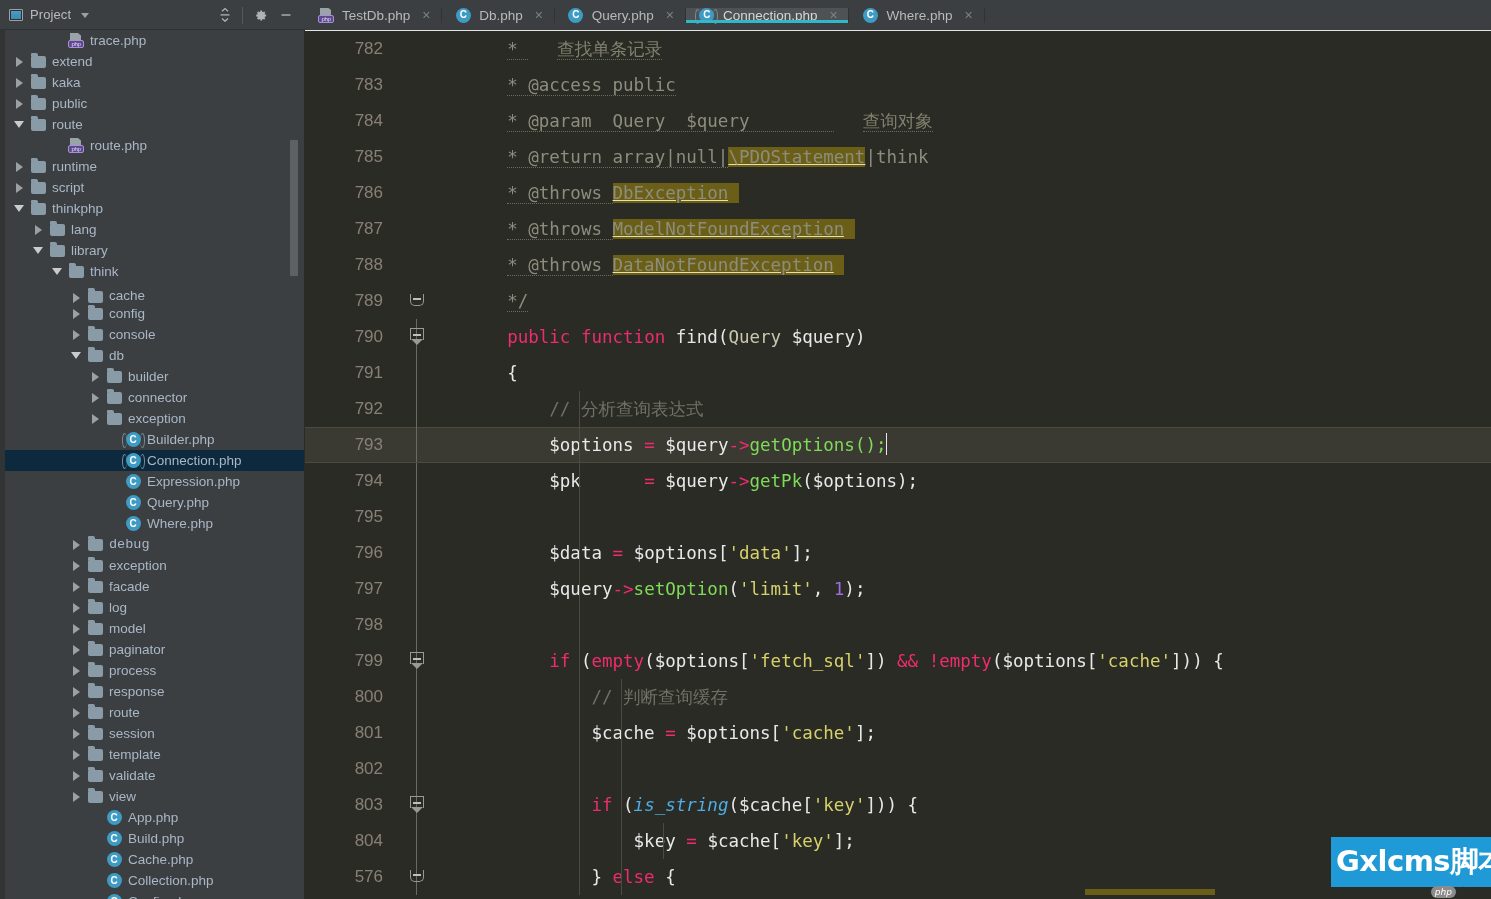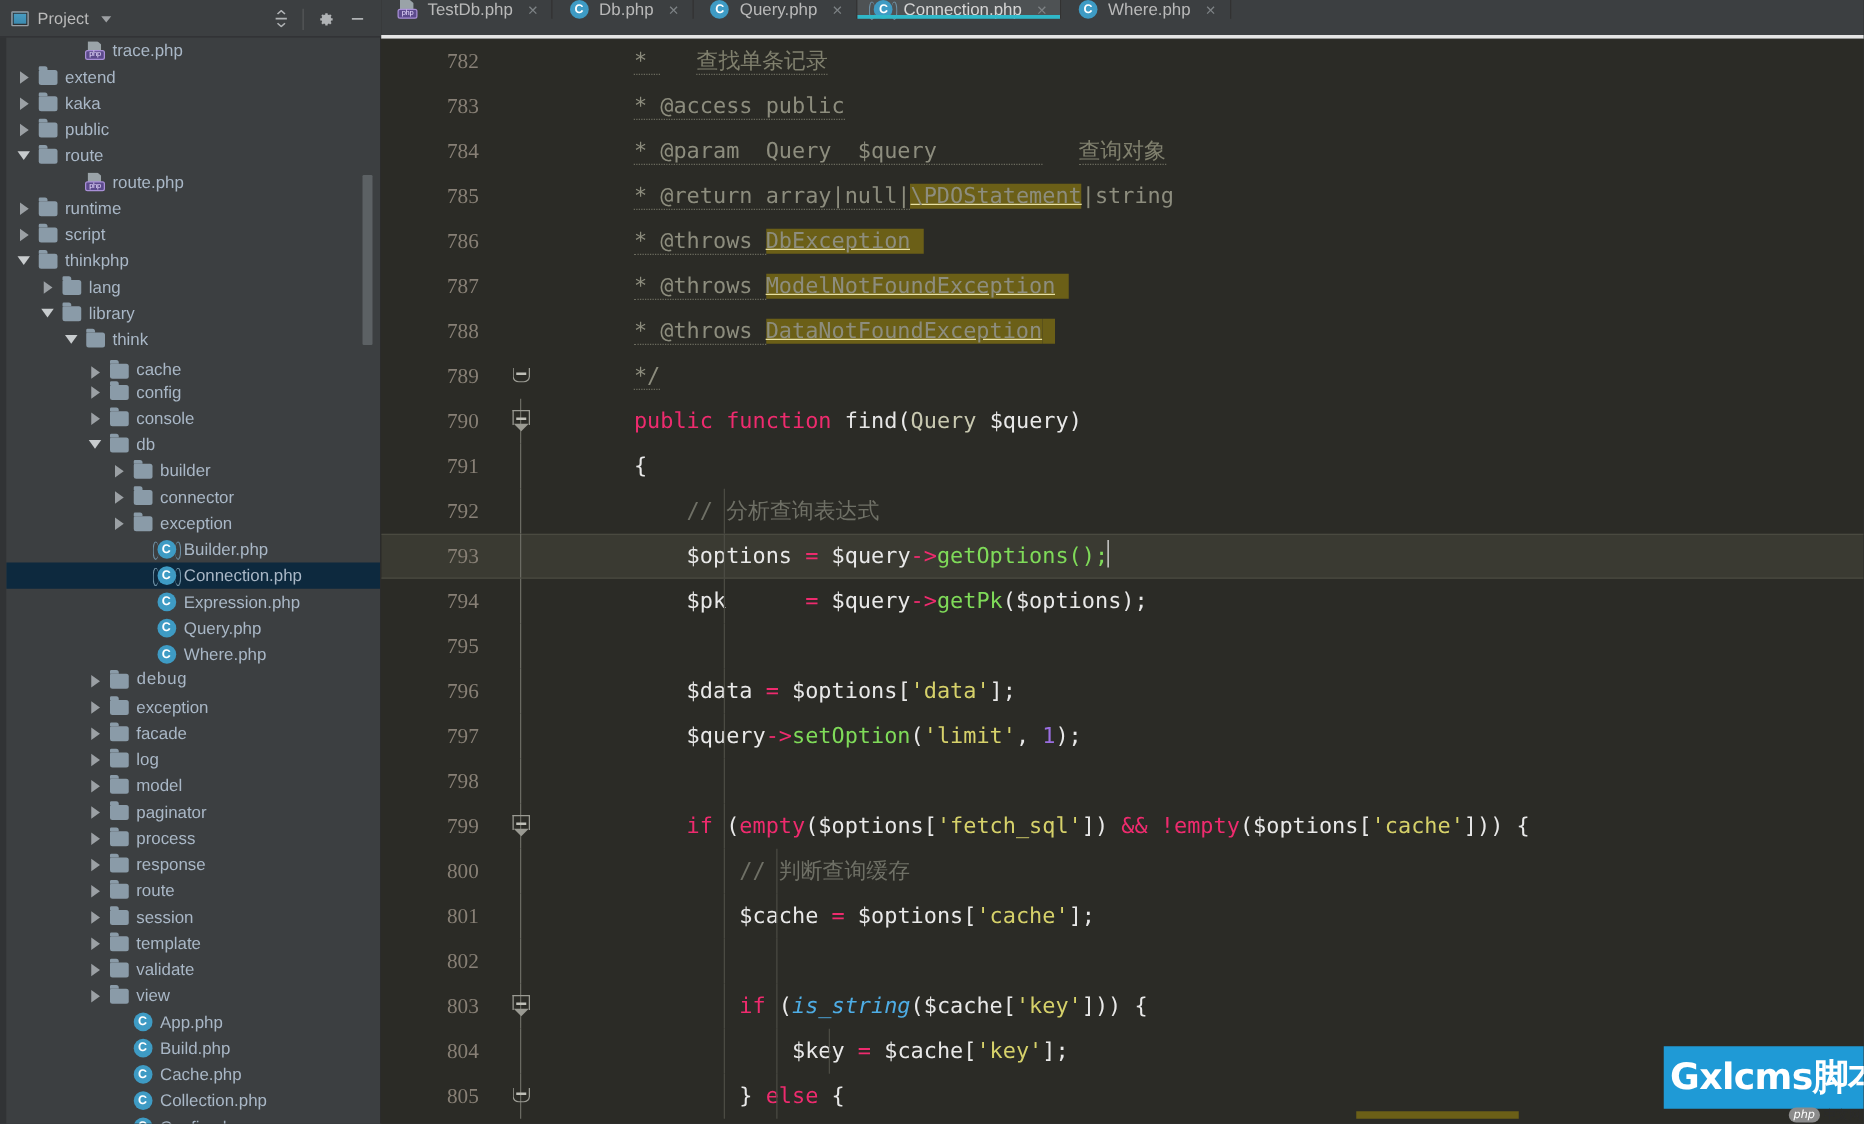--- a/index.html
+++ b/index.html
@@ -100,22 +100,22 @@
   .tlabel { padding-left: 4px; }
 
   #side-scrollbar {
     position: absolute; right: 6px; top: 140px; width: 8px; height: 136px;
     background: #5c6164; border-radius: 1px;
   }
 
   
   #editor { position: relative; flex: 1 1 auto; height: 899px; background: #2b2b26; }
   #tabbar {
-    height: 31px; background: #3c3f41; display: flex; align-items: flex-start;
-    border-bottom: 3px solid #e5e5e5;
+    height: 31px; background: #3c3f41; display: flex; align-items: center;
+    border-bottom: 1px solid #e5e5e5;
   }
   .tab {
     display: flex; align-items: center; gap: 6px;
     padding: 0 9px 0 11px; position: relative;
     color: #b9b9b9; font-size: 13.5px; white-space: nowrap;
     border-right: 1px solid #323232;
   }
   .tab.active { background: #4e5254; color: #d6d6d6; }
   .tab.active::after {
     content: ""; position: absolute; left: 0; right: 0; bottom: 0; height: 3px; background: #2fb8c9;
@@ -130,21 +130,21 @@
     height: 36px; display: flex; align-items: center;
     font-family: "DejaVu Sans Mono", monospace; font-size: 17.5px;
     position: relative;
   }
   .line.current { background: #3a3a32; }
   .line.current::before { content:""; position:absolute; left:0; right:0; top:0; height:1px; background:#4a4a40; }
   .line.current::after  { content:""; position:absolute; left:0; right:0; bottom:0; height:1px; background:#4a4a40; }
   .lineno {
     width: 100px; flex: 0 0 100px; text-align: right; padding-right: 22px;
     color: #888076; font-size: 17px;
-    font-family: Liberation Serif, serif;
+    font-family: Liberation Sans, sans-serif;
   }
   .gutter { width: 60px; flex: 0 0 60px; position: relative; height: 36px; }
   .gutter-line {
     position: absolute; left: 11px; top: 0; width: 1px; height: 36px; background: #6a6a62;
   }
   .fold {
     position: absolute; left: 5px; top: 9px; width: 14px; height: 16px;
   }
   .fold .box {
     position: absolute; left: 0; top: 0; width: 14px; height: 14px;
@@ -666,21 +666,21 @@
           <span class="code"><span>    </span><span class="c-doc squig">* @access public</span></span>
         </div>
         <div class="line">
           <span class="lineno">784</span>
           <span class="gutter"></span>
           <span class="code"><span>    </span><span class="c-doc squig">* @param  Query  $query        </span><span class="c-doccn squig">查询对象</span></span>
         </div>
         <div class="line">
           <span class="lineno">785</span>
           <span class="gutter"></span>
-          <span class="code"><span>    </span><span class="c-doc squig">* @return array|null|</span><span class="hl-u c-doc">\PDOStatement</span><span class="c-doc">|string</span></span>
+          <span class="code"><span>    </span><span class="c-doc squig">* @return array|null|</span><span class="hl-u c-doc">\PDOStatement</span><span class="c-doc">|think</span></span>
         </div>
         <div class="line">
           <span class="lineno">786</span>
           <span class="gutter"></span>
           <span class="code"><span>    </span><span class="c-doc squig">* @throws </span><span class="hl-u c-doc">DbException</span><span class="hl"> </span></span>
         </div>
         <div class="line">
           <span class="lineno">787</span>
           <span class="gutter"></span>
           <span class="code"><span>    </span><span class="c-doc squig">* @throws </span><span class="hl-u c-doc">ModelNotFoundException</span><span class="hl"> </span></span>
@@ -814,21 +814,21 @@
           <span class="code"><span class="indent-guide" style="left: 114px;"></span><span class="indent-guide" style="left: 156px;"></span><span>            </span><span class="c-kw">if</span><span class="c-punc"> (</span><span class="c-builtin">is_string</span><span class="c-punc">(</span><span class="c-var">$cache</span><span class="c-punc">[</span><span class="c-str">'key'</span><span class="c-punc">])) {</span></span>
         </div>
         <div class="line">
           <span class="lineno">804</span>
           <span class="gutter">
             <span class="gutter-line"></span>
           </span>
           <span class="code"><span class="indent-guide" style="left: 114px;"></span><span class="indent-guide" style="left: 156px;"></span><span class="indent-guide" style="left: 198px;"></span><span>                </span><span class="c-var">$key</span><span> </span><span class="c-op">=</span><span> </span><span class="c-var">$cache</span><span class="c-punc">[</span><span class="c-str">'key'</span><span class="c-punc">];</span></span>
         </div>
         <div class="line">
-          <span class="lineno">805</span>
+          <span class="lineno">576</span>
           <span class="gutter">
             <span class="gutter-line"></span>
             <span class="fold end">
               <span class="box"></span>
               <span class="minus"></span>
             </span>
           </span>
           <span class="code"><span class="indent-guide" style="left: 114px;"></span><span class="indent-guide" style="left: 156px;"></span><span>            </span><span class="c-punc">} </span><span class="c-kw">else</span><span class="c-punc"> {</span></span>
           <div class="partial-hl"></div>
         </div>

